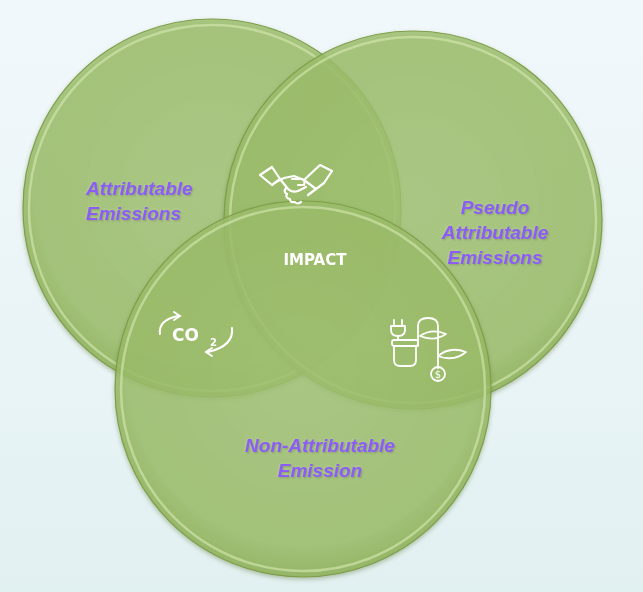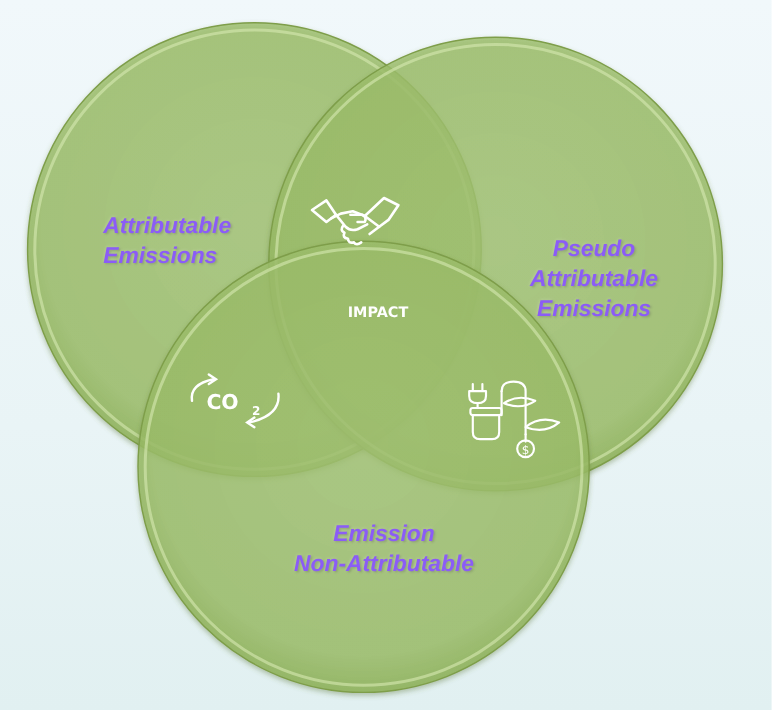--- a/index.html
+++ b/index.html
@@ -11,21 +11,21 @@
   #venn { position:absolute; left:0; top:0; width:643px; height:592px; }
   .label {
     position:absolute; font-weight:bold; color:#8b5cf6; font-size:19px; line-height:25px;
     text-align:center; text-shadow: 0 0 3px rgba(255,255,255,0.35), 1px 1px 2px rgba(0,0,0,0.25);
     white-space:nowrap;
     font-style:italic;
   }
   .label span { display:block; }
   .center-label {
     position:absolute; left:255px; top:248px; width:120px; text-align:center;
-    color:#fff; font-size:12px; line-height:24px; font-family:"DejaVu Sans", sans-serif;
+    color:#fff; font-size:15px; line-height:24px; font-family:"DejaVu Sans", sans-serif;
   }
   .center-label .title { font-weight:bold; display:block; }
   .center-label .sub { display:block; font-weight:normal; letter-spacing:0.2px; }
 </style>
 </head>
 <body>
 
 <svg id="venn" viewBox="0 0 643 592" xmlns="http://www.w3.org/2000/svg">
   <defs>
     <radialGradient id="cg" cx="50%" cy="45%" r="55%">
@@ -91,19 +91,19 @@
   <span>Emissions</span>
 </div>
 
 <div class="label" style="left:429px; top:171px; width:132px;margin-top:24px;">
   <span>Pseudo</span>
   <span>Attributable</span>
   <span>Emissions</span>
 </div>
 
 <div class="label" style="left:222px; top:433px; width:196px;">
+  <span>Non-Attributable</span>
   <span>Emission</span>
-  <span>Non-Attributable</span>
 </div>
 
 <div class="center-label">
   <span class="title">IMPACT</span>
 </div>
 
 </body></html>

